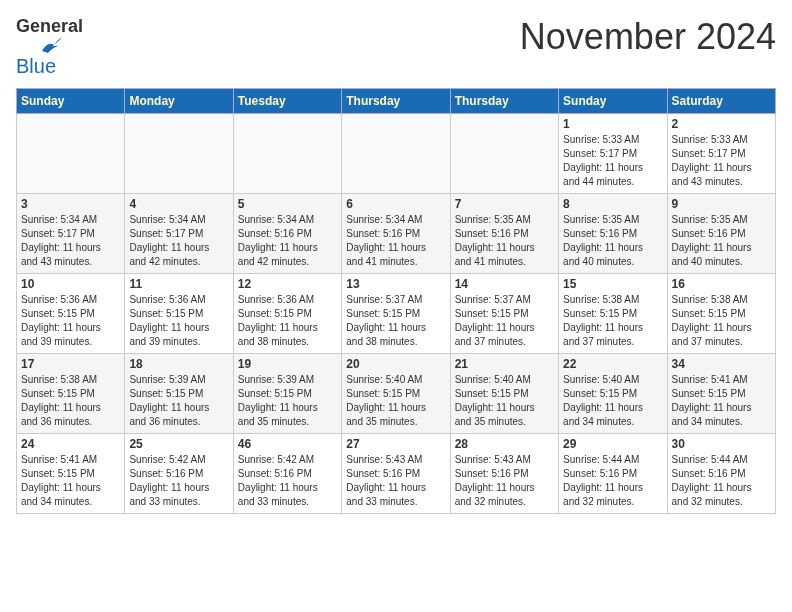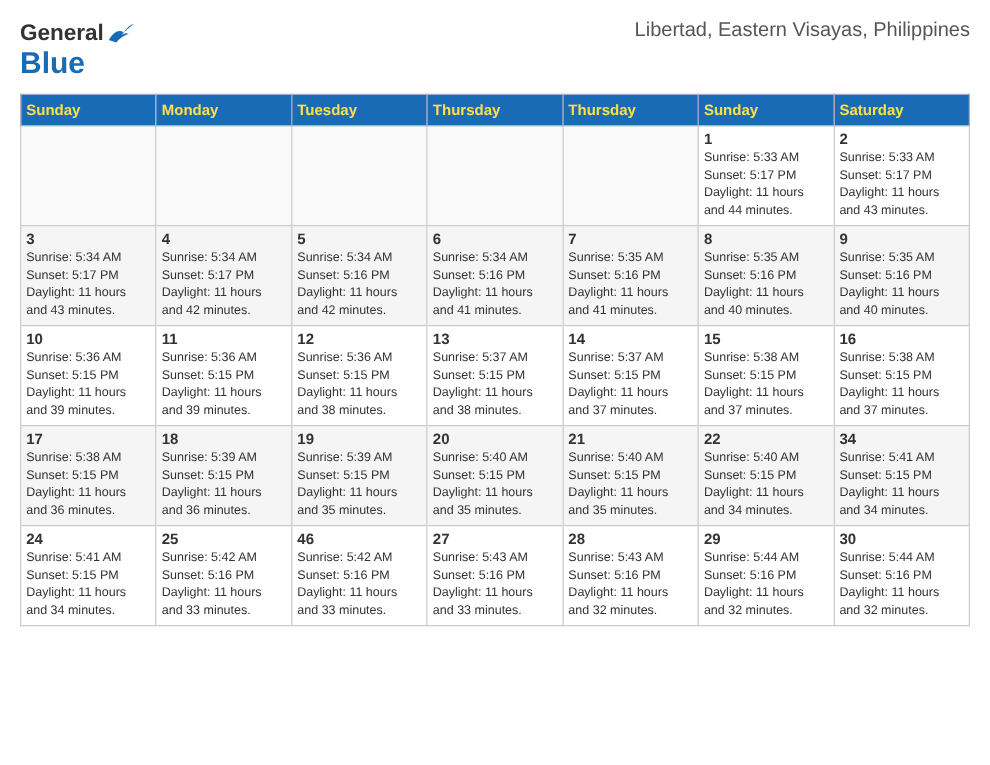--- a/index.html
+++ b/index.html
@@ -17,29 +17,30 @@
       margin-bottom: 10px;
     }
     .logo {
       display: flex;
       flex-direction: column;
       align-items: flex-start;
     }
     .logo-text {
       display: flex;
       align-items: center;
+      flex-direction: column;
     }
     .logo-general {
       font-size: 18px;
       font-weight: bold;
       color: #333;
     }
     .logo-blue {
-      font-size: 24px;
-      font-weight: bold;
+      font-size: 20px;
+      font-weight: normal;
       color: #1a6bb5;
     }
     .logo-bird {
       width: 22px;
       height: 18px;
       margin-left: 2px;
     }
     .title-block {
       text-align: right;
     }
@@ -52,21 +53,21 @@
       font-size: 16px;
       color: #555;
     }
     .calendar {
       width: 100%;
       border-collapse: collapse;
       table-layout: fixed;
     }
     .calendar th {
       background-color: #1a6bb5;
-      color: #fde047;
+      color: #fef9c3;
       font-size: 12px;
       font-weight: bold;
       padding: 5px 4px;
       text-align: left;
       border: 1px solid #aac;
     }
     .calendar td {
       border: 1px solid #ccc;
       vertical-align: top;
       padding: 3px 4px;
@@ -99,21 +100,21 @@
   <div class="logo">
     <div class="logo-text">
       <span class="logo-general">General</span>
       <svg class="logo-bird" viewBox="0 0 22 18" xmlns="http://www.w3.org/2000/svg">
         <path d="M2 14 Q8 4 14 8 Q18 2 22 1 Q16 6 12 10 Q15 8 18 9 Q12 11 8 16 Z" fill="#1a6bb5"></path>
       </svg>
     </div>
     <span class="logo-blue">Blue</span>
   </div>
   <div class="title-block">
-    <div class="location-title">Libertad, Eastern Visayas, Philippines</div>
+    <div class="month-title">November 2024</div>
   </div>
 </div>
 
 <table class="calendar">
   <thead>
     <tr>
     <th>Sunday</th>
         <th>Monday</th>
         <th>Tuesday</th>
         <th>Thursday</th>

